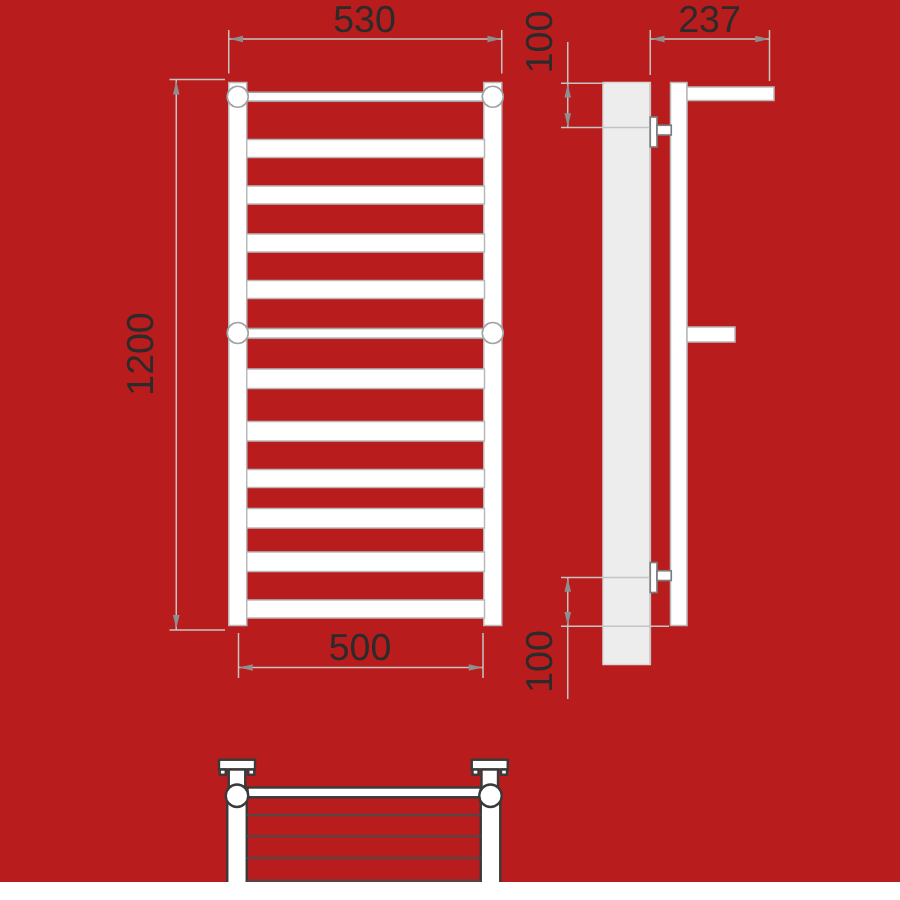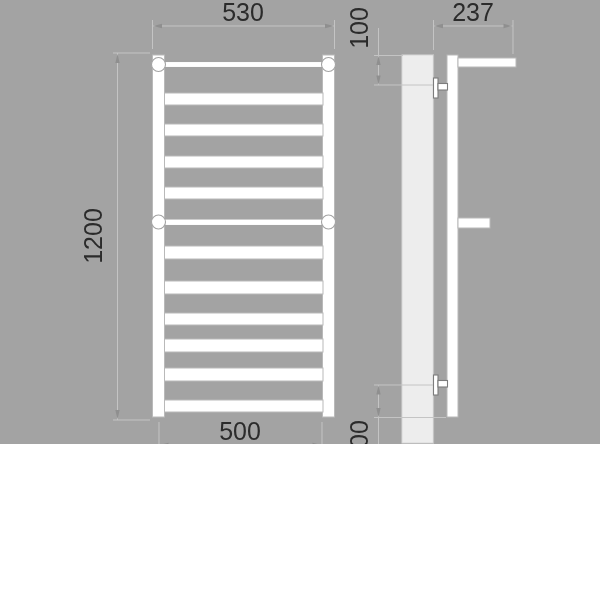--- a/index.html
+++ b/index.html
@@ -1,16 +1,16 @@
 <!DOCTYPE html>
 <html><head>
 <meta charset="utf-8">
 <style>
   html,body{margin:0;padding:0;background:#fff;}
-  .canvas{position:relative;width:600px;height:444px;background:#a3a3a3;overflow:hidden;
+  .canvas{position:relative;width:600px;height:588px;background:#b91c1c;overflow:hidden;
           font-family:"Liberation Sans",sans-serif;}
   svg{display:block;}
   
   .ol   {stroke:#b9b9b9; fill:#ffffff; stroke-width:1;}
   .ol2  {stroke:#a3a3a3; fill:#ffffff; stroke-width:1.1;}
   .wall {fill:#ededed; stroke:#d8d8d8; stroke-width:1;}
   .wface{stroke:#c4c4c4; stroke-width:1.2;}
   .br   {stroke:#7d7d7d; fill:#ffffff; stroke-width:1.1;}
   
   .dk   {stroke:#3a3a3a; fill:#ffffff; stroke-width:1.6;}

